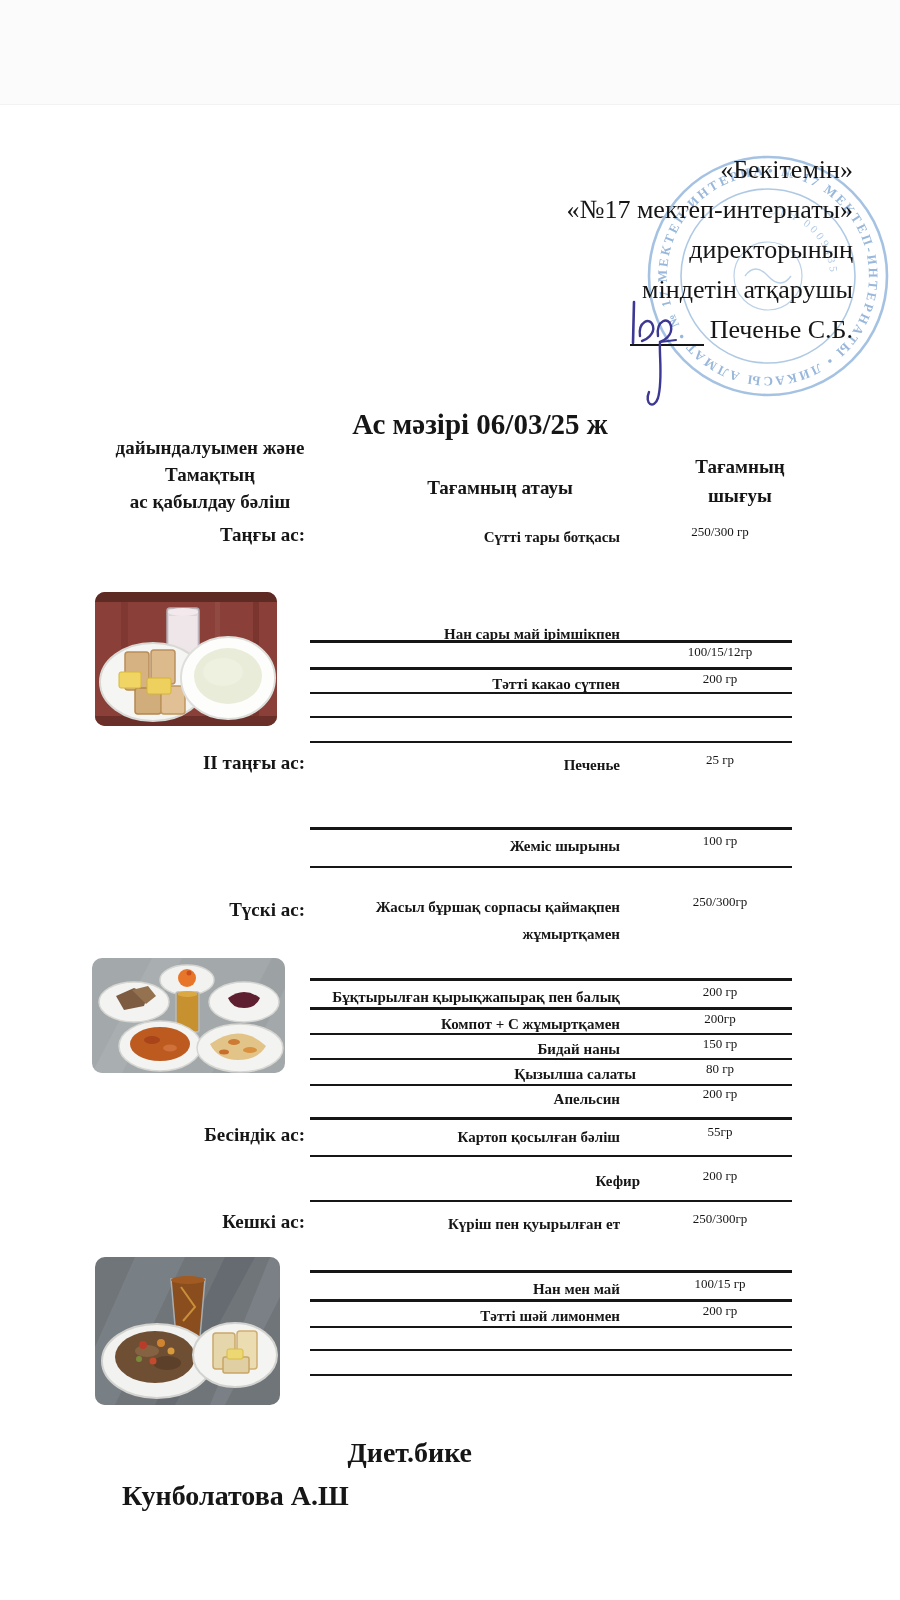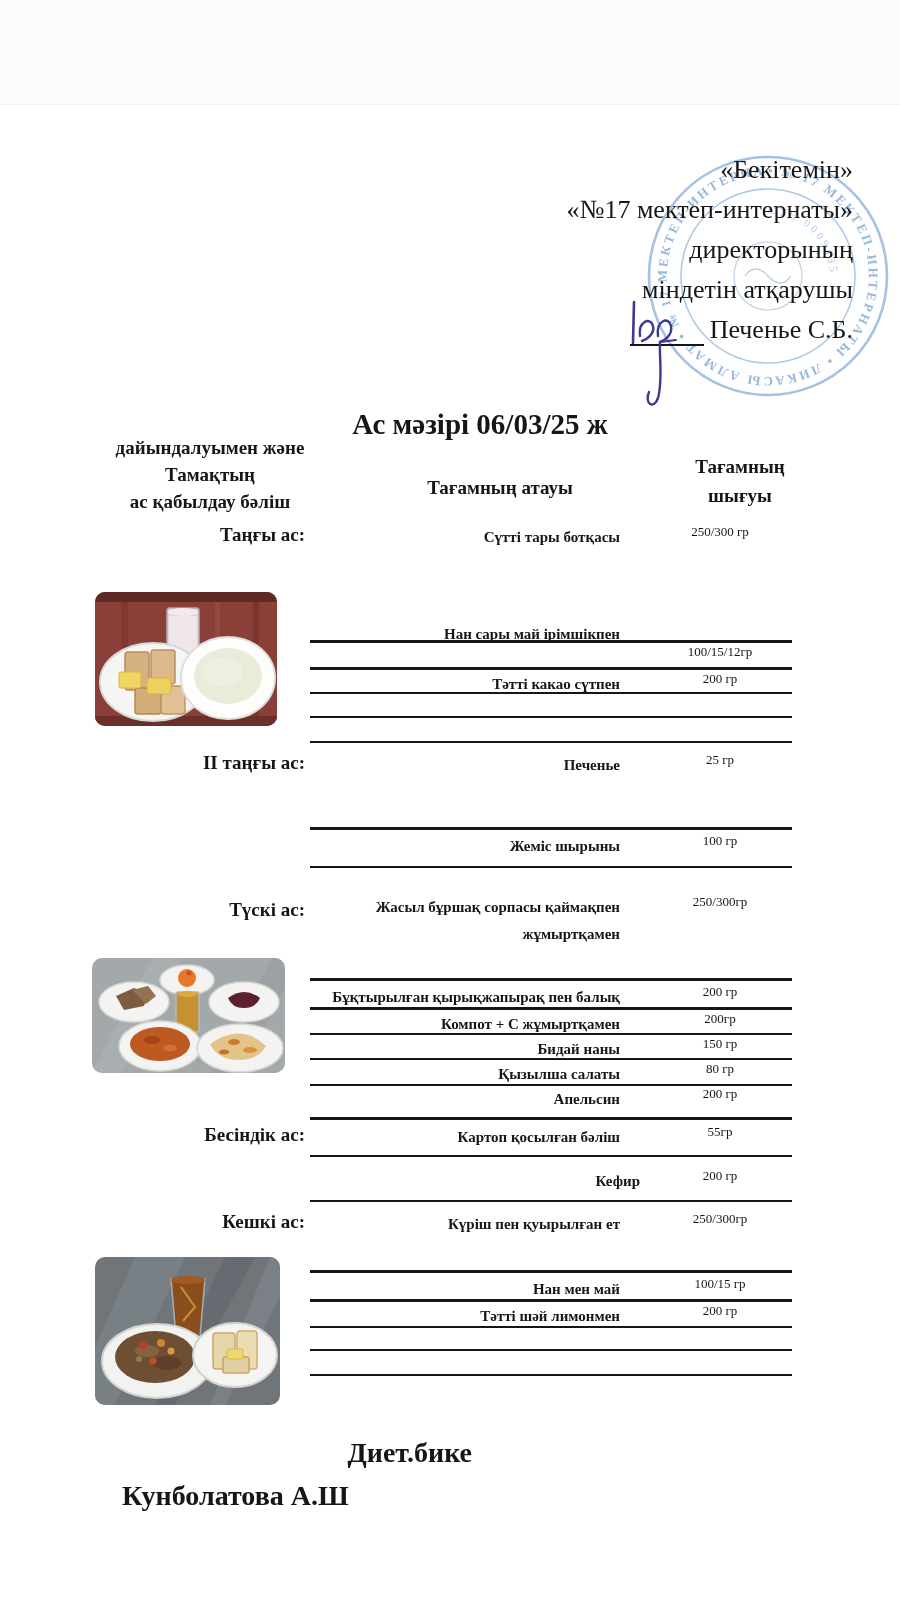--- a/index.html
+++ b/index.html
@@ -166,21 +166,21 @@
 <div class="abs rule t3" style="top:978px;"></div>
 <div class="abs dish" style="top:984px;">Бұқтырылған қырықжапырақ пен балық</div>
 <div class="abs wgt" style="top:984px;">200 гр</div>
 <div class="abs rule t3" style="top:1007px;"></div>
 <div class="abs dish" style="top:1011px;">Компот  + С жұмыртқамен</div>
 <div class="abs wgt" style="top:1011px;">200гр</div>
 <div class="abs rule t2" style="top:1033px;"></div>
 <div class="abs dish" style="top:1036px;">Бидай наны</div>
 <div class="abs wgt" style="top:1036px;">150 гр</div>
 <div class="abs rule t2" style="top:1058px;"></div>
-<div class="abs dish" style="top:1061px;">Қызылша салаты</div>
+<div class="abs dish" style="top:1061px;margin-left:16px;">Қызылша салаты</div>
 <div class="abs wgt" style="top:1061px;">80 гр</div>
 <div class="abs rule t2" style="top:1084px;"></div>
 <div class="abs dish" style="top:1086px;">Апельсин</div>
 <div class="abs wgt" style="top:1086px;">200 гр</div>
 <div class="abs rule t3" style="top:1117px;"></div>
 
 <div class="abs meal-label" style="top:1124px;">Бесіндік ас:</div>
 <div class="abs dish" style="top:1124px;">Картоп қосылған бәліш</div>
 <div class="abs wgt" style="top:1124px;">55гр</div>
 <div class="abs rule t2" style="top:1155px;"></div>

